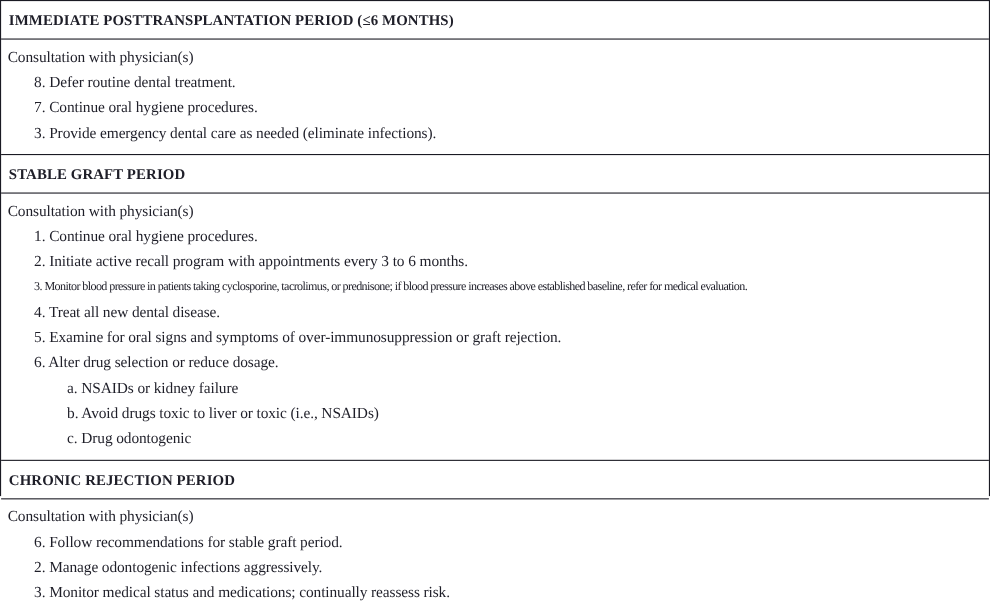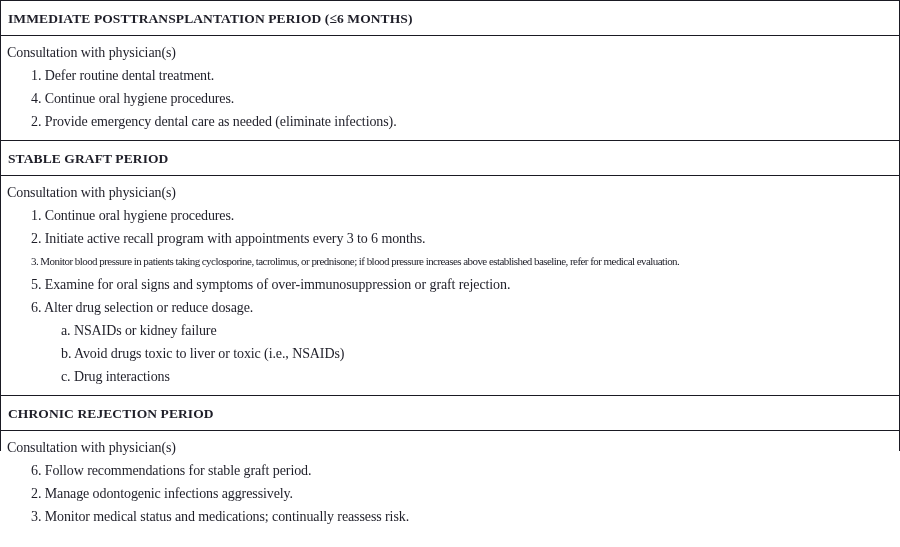--- a/index.html
+++ b/index.html
@@ -47,36 +47,37 @@
   .tight{ font-size:11px; letter-spacing:-0.55px; }
 </style>
 </head>
 <body>
 
 <div class="doc-table">
 
   <div class="hdr">IMMEDIATE POSTTRANSPLANTATION PERIOD (≤6 MONTHS)</div>
   <div class="cell">
     <div class="line">Consultation with physician(s)</div>
-    <div class="line l1">1. Defer routine dental treatment.</div>
-    <div class="line l1">4. Continue oral hygiene procedures.</div>
-    <div class="line l1">2. Provide emergency dental care as needed (eliminate infections).</div>
+    <div class="line l1">8. Defer routine dental treatment.</div>
+    <div class="line l1">7. Continue oral hygiene procedures.</div>
+    <div class="line l1">3. Provide emergency dental care as needed (eliminate infections).</div>
   </div>
 
   <div class="hdr">STABLE GRAFT PERIOD</div>
   <div class="cell">
     <div class="line">Consultation with physician(s)</div>
     <div class="line l1">1. Continue oral hygiene procedures.</div>
     <div class="line l1">2. Initiate active recall program with appointments every 3 to 6 months.</div>
     <div class="line l1 tight">3. Monitor blood pressure in patients taking cyclosporine, tacrolimus, or prednisone; if blood pressure increases above established baseline, refer for medical evaluation.</div>
+    <div class="line l1">4. Treat all new dental disease.</div>
     <div class="line l1">5. Examine for oral signs and symptoms of over-immunosuppression or graft rejection.</div>
     <div class="line l1">6. Alter drug selection or reduce dosage.</div>
     <div class="line l2">a. NSAIDs or kidney failure</div>
     <div class="line l2">b. Avoid drugs toxic to liver or toxic (i.e., NSAIDs)</div>
-    <div class="line l2">c. Drug interactions</div>
+    <div class="line l2">c. Drug odontogenic</div>
   </div>
 
   <div class="hdr">CHRONIC REJECTION PERIOD</div>
   <div class="cell last">
     <div class="line">Consultation with physician(s)</div>
     <div class="line l1">6. Follow recommendations for stable graft period.</div>
     <div class="line l1">2. Manage odontogenic infections aggressively.</div>
     <div class="line l1">3. Monitor medical status and medications; continually reassess risk.</div>
   </div>
 

